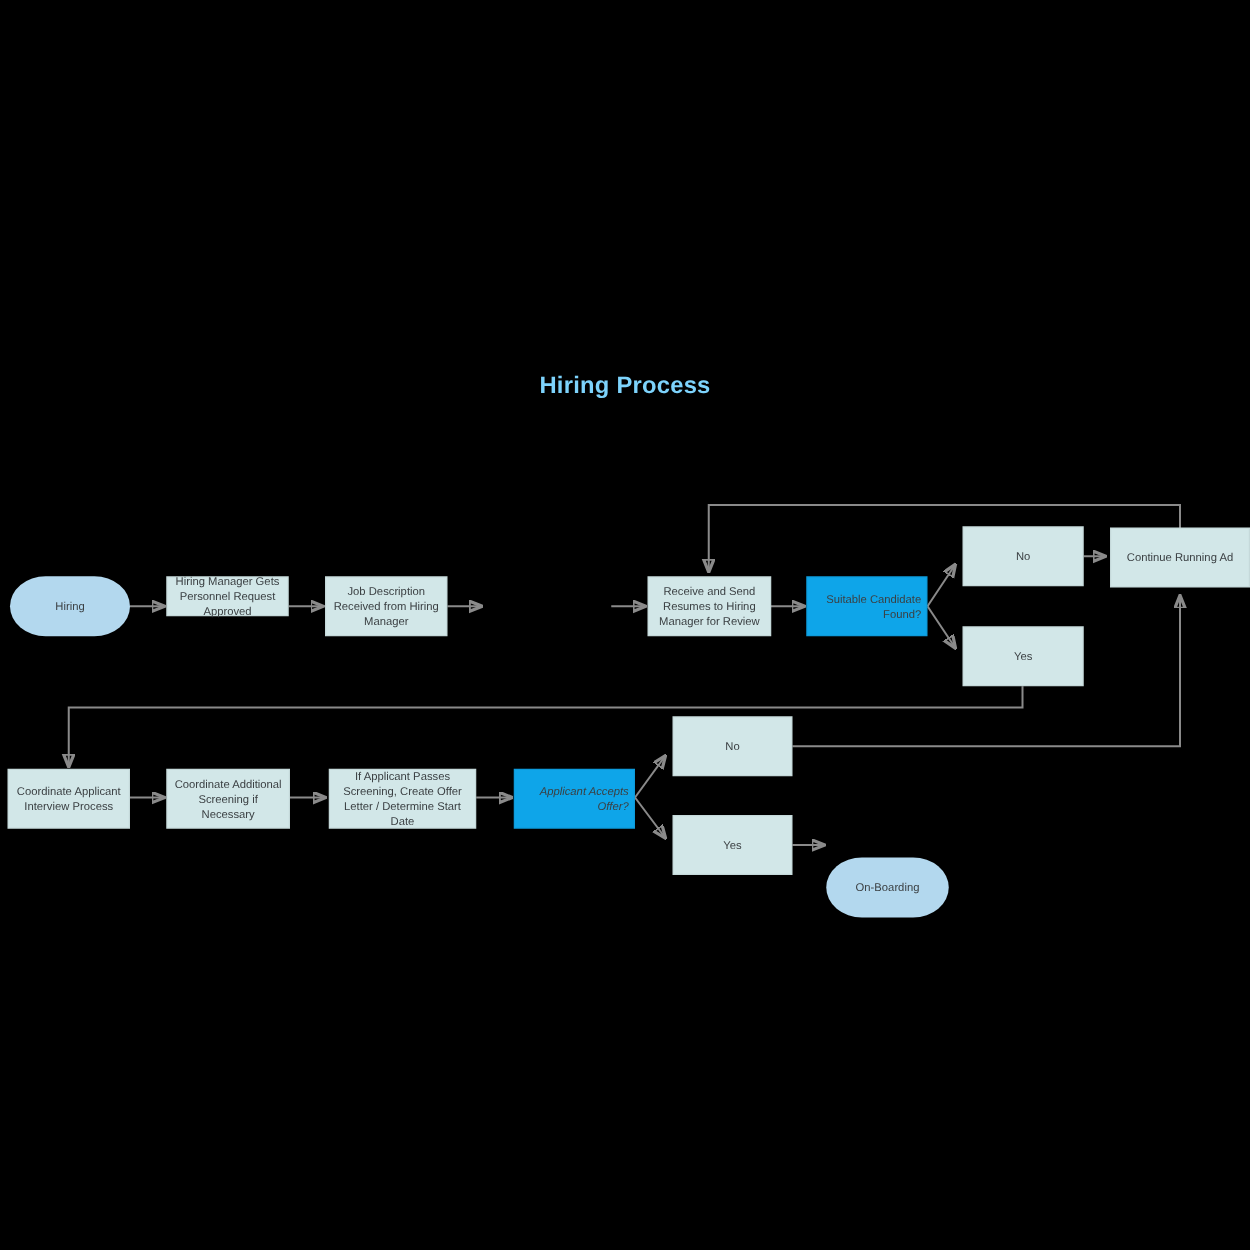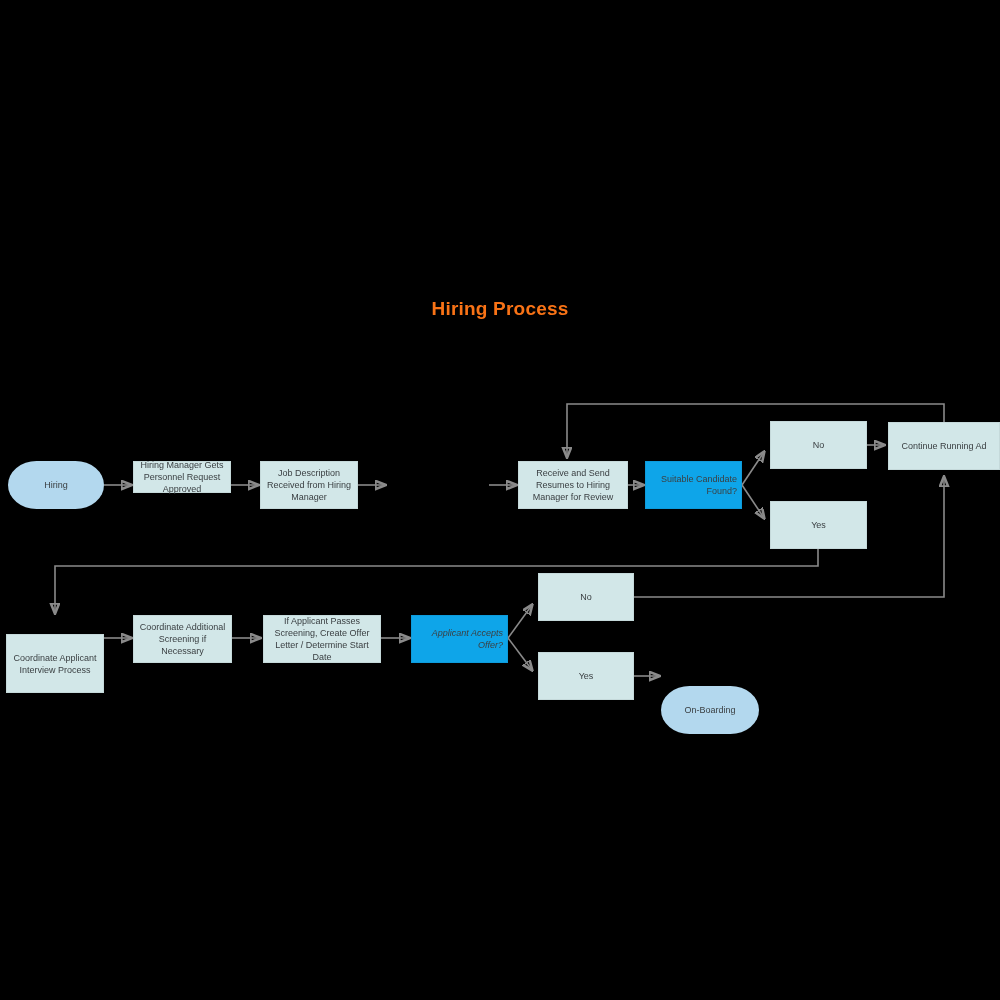--- a/index.html
+++ b/index.html
@@ -16,21 +16,21 @@
     font-family: "Liberation Sans", sans-serif;
   }
   #title {
     position: absolute;
     left: 0;
     top: 298px;
     width: 1000px;
     text-align: center;
     font-size: 19px;
     font-weight: bold;
-    color: #f97316;
+    color: #7dd3fc;
     letter-spacing: 0.2px;
     user-select: none;
   }
   .node {
     position: absolute;
     box-sizing: border-box;
     display: flex;
     align-items: center;
     justify-content: center;
     text-align: center;
@@ -109,41 +109,41 @@
 
   <div class="node process" style="left:133px; top:461px; width:98px; height:32px;">
     <span class="label">Hiring Manager Gets Personnel Request Approved</span>
   </div>
 
   <div class="node process" style="left:260px; top:461px; width:98px; height:48px;">
     <span class="label">Job Description Received from Hiring Manager</span>
   </div>
 
 
-  <div class="node process" style="left:518px; top:461px; width:110px; height:48px;">
+  <div class="node process" style="left:518px; top:461px; width:99px; height:48px;">
     <span class="label">Receive and Send Resumes to Hiring Manager for Review</span>
   </div>
 
   <div class="node decision" style="left:645px; top:461px; width:97px; height:48px;">
     <span class="label">Suitable Candidate Found?</span>
   </div>
 
   <div class="node process" style="left:770px; top:421px; width:97px; height:48px;">
     <span class="label">No</span>
   </div>
 
   <div class="node process" style="left:770px; top:501px; width:97px; height:48px;">
     <span class="label">Yes</span>
   </div>
 
   <div class="node process" style="left:888px; top:422px; width:112px; height:48px;">
     <span class="label">Continue Running Ad</span>
   </div>
 
-  <div class="node process" style="left:6px; top:634px; width:98px; height:59px;">
+  <div class="node process" style="left:6px; top:615px; width:98px; height:48px;">
     <span class="label">Coordinate Applicant Interview Process</span>
   </div>
 
   <div class="node process" style="left:133px; top:615px; width:99px; height:48px;text-align:center;">
     <span class="label">Coordinate Additional Screening if Necessary</span>
   </div>
 
   <div class="node process" style="left:263px; top:615px; width:118px; height:48px;">
     <span class="label">If Applicant Passes Screening, Create Offer Letter / Determine Start Date</span>
   </div>

